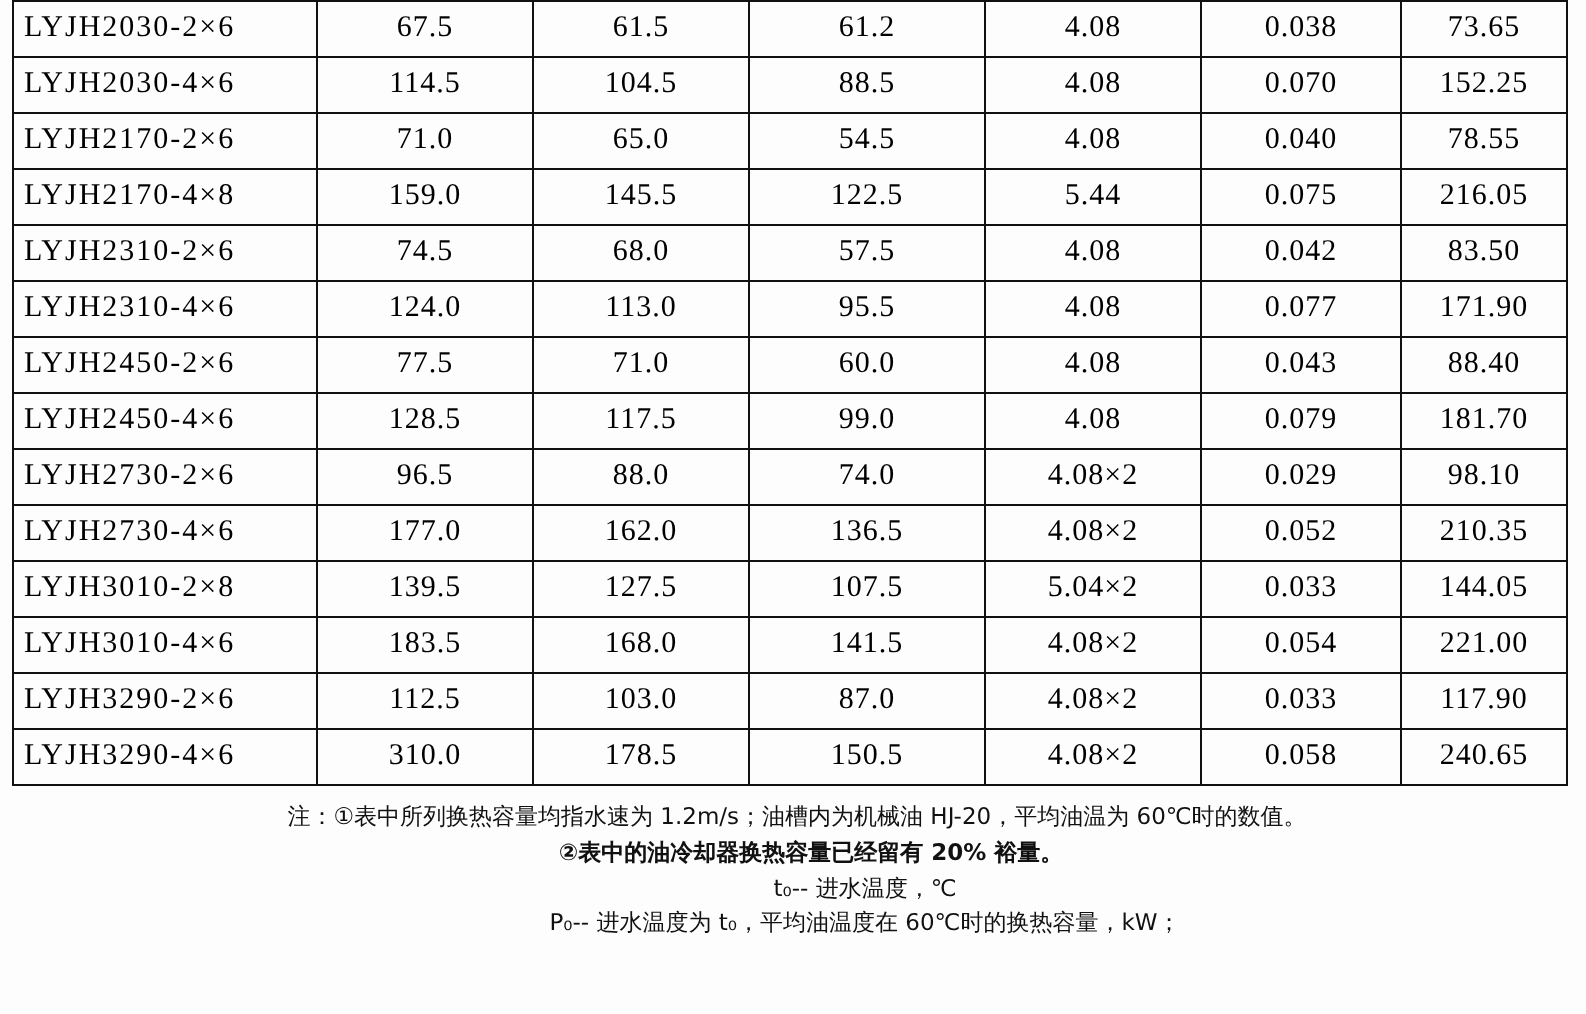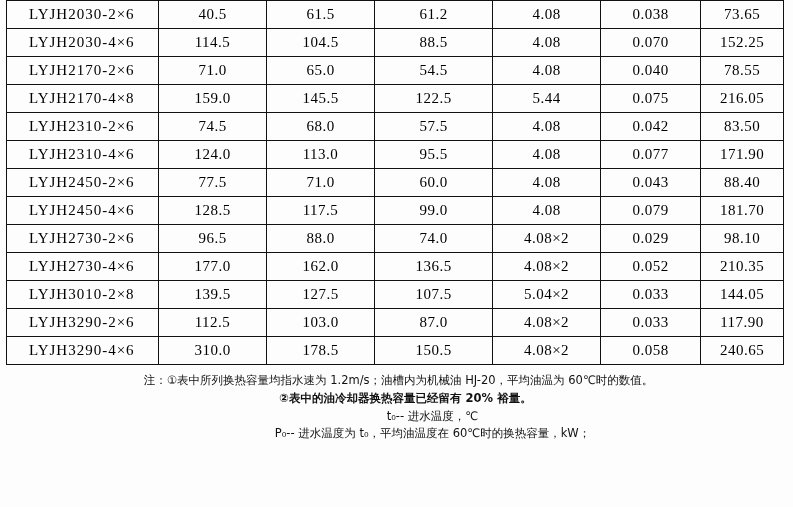--- a/index.html
+++ b/index.html
@@ -33,21 +33,21 @@
     text-align: center;
     vertical-align: middle;
     font-size: 15px;
     font-family: "Liberation Serif", serif;
     letter-spacing: 0.5px;
     padding: 0;
     white-space: nowrap;
   }
   table.spec td.model {
     text-align: left;
-    padding-left: 22px;
+    padding-left: 5px;
     letter-spacing: 1px;
   }
   col.c-model { width: 152px; }
   col.c-v1 { width: 108px; }
   col.c-v2 { width: 108px; }
   col.c-v3 { width: 118px; }
   col.c-v4 { width: 108px; }
   col.c-v5 { width: 100px; }
   col.c-v6 { width: 83px; }
 
@@ -77,21 +77,21 @@
         <col class="c-v1">
         <col class="c-v2">
         <col class="c-v3">
         <col class="c-v4">
         <col class="c-v5">
         <col class="c-v6">
     </colgroup>
     <tbody>
       <tr>
         <td class="model">LYJH2030-2×6</td>
-        <td>40.5</td>
+        <td>67.5</td>
         <td>61.5</td>
         <td>61.2</td>
         <td>4.08</td>
         <td>0.038</td>
         <td>73.65</td>
       </tr>
       <tr>
         <td class="model">LYJH2030-4×6</td>
         <td>114.5</td>
         <td>104.5</td>
@@ -175,20 +175,29 @@
       <tr>
         <td class="model">LYJH3010-2×8</td>
         <td>139.5</td>
         <td>127.5</td>
         <td>107.5</td>
         <td>5.04×2</td>
         <td>0.033</td>
         <td>144.05</td>
       </tr>
       <tr>
+        <td class="model">LYJH3010-4×6</td>
+        <td>183.5</td>
+        <td>168.0</td>
+        <td>141.5</td>
+        <td>4.08×2</td>
+        <td>0.054</td>
+        <td>221.00</td>
+      </tr>
+      <tr>
         <td class="model">LYJH3290-2×6</td>
         <td>112.5</td>
         <td>103.0</td>
         <td>87.0</td>
         <td>4.08×2</td>
         <td>0.033</td>
         <td>117.90</td>
       </tr>
       <tr>
         <td class="model">LYJH3290-4×6</td>

